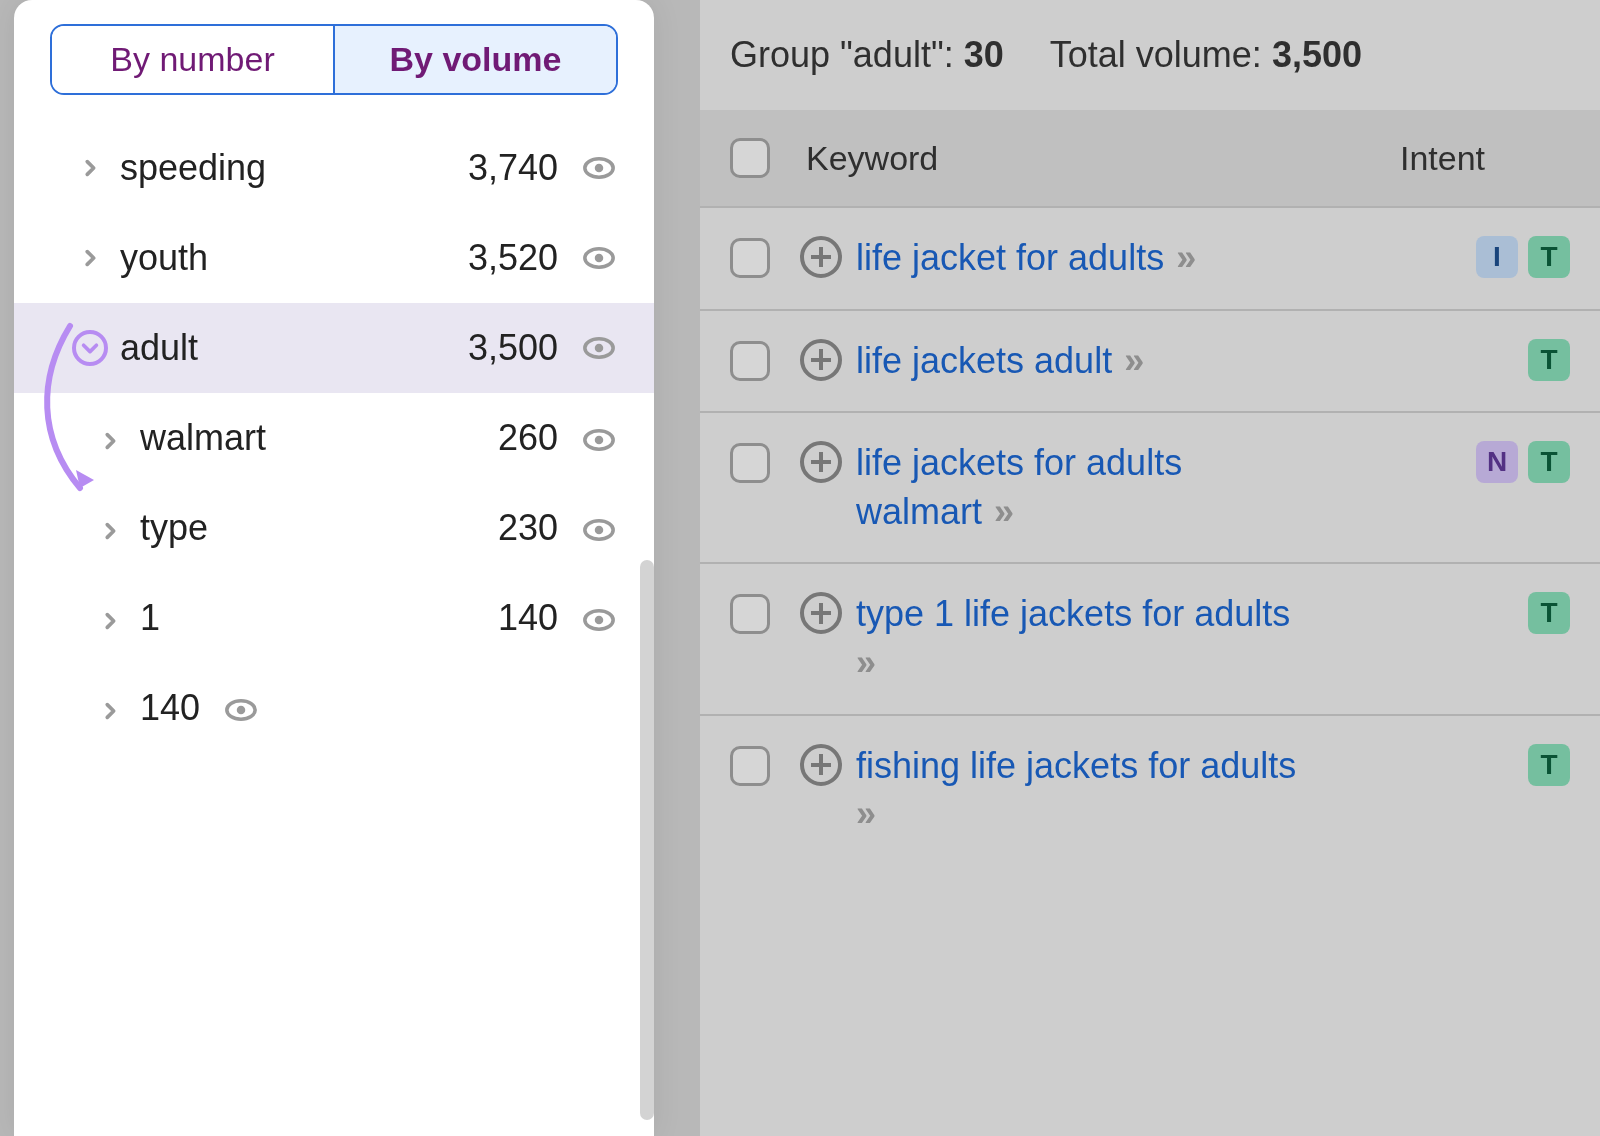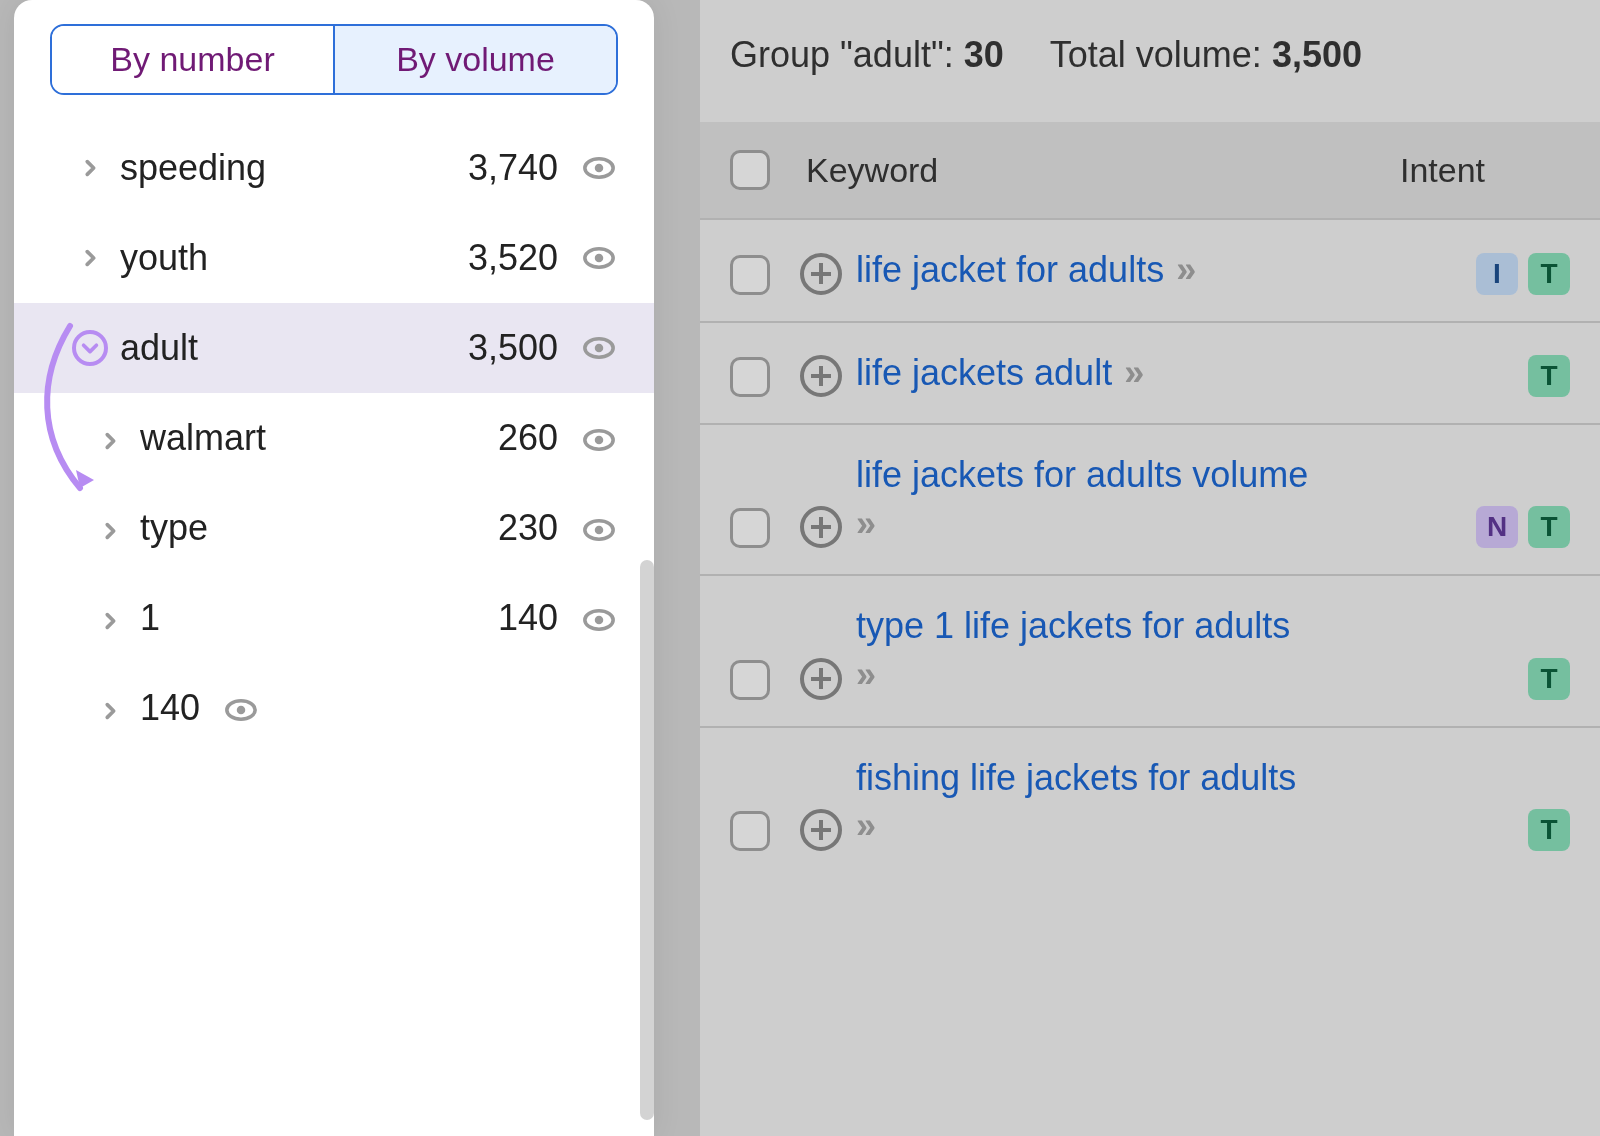--- a/index.html
+++ b/index.html
@@ -45,20 +45,21 @@
     padding: 14px 0;
     color: #701a75;
     cursor: pointer;
   }
   .tab.inactive {
     background: #fff;
     border-right: 2px solid #2e6fd9;
   }
   .tab.active {
     background: #e7f1fe;
+    font-weight: bold;
   }
 
   .group-list { }
 
   .group-row {
     display: flex;
     align-items: center;
     padding: 24px 36px 24px 58px;
     cursor: pointer;
   }
@@ -127,36 +128,35 @@
   }
   .rp-header b { font-weight: 700; }
 
   .rp-colhead {
     display: flex;
     align-items: center;
     background: #d1d1d1;
     padding: 28px 30px;
     font-size: 34px;
     color: #333;
-    margin-top: 12px;
   }
   .rp-colhead .kw { margin-left: 36px; flex: 1; }
   .rp-colhead .intent { width: 170px; }
 
   .cb {
     width: 40px; height: 40px;
     border: 3px solid #9a9a9a;
     border-radius: 10px;
     background: #e9e9e9;
     flex-shrink: 0;
   }
 
   .kwrow {
     display: flex;
-    align-items: flex-end;
+    align-items: flex-start;
     padding: 26px 30px;
     border-top: 2px solid #c0c0c0;
   }
   .kwrow .cb { margin-top: 4px; }
   .plus {
     width: 42px; height: 42px;
     border: 4px solid #818181;
     border-radius: 50%;
     margin: 2px 14px 0 30px;
     position: relative;
@@ -360,21 +360,21 @@
           <div class="cb"></div>
           <div class="plus"></div>
           <div class="kwtext"><span>life jackets adult</span><span class="dbl"> »</span></div>
           <div class="intent-cell">
             <div class="badge T">T</div>
           </div>
         </div>
         <div class="kwrow">
           <div class="cb"></div>
           <div class="plus"></div>
-          <div class="kwtext"><span>life jackets for adults volume</span><span class="dbl"> »</span></div>
+          <div class="kwtext"><span>life jackets for adults walmart</span><span class="dbl"> »</span></div>
           <div class="intent-cell">
             <div class="badge N">N</div>
             <div class="badge T">T</div>
           </div>
         </div>
         <div class="kwrow">
           <div class="cb"></div>
           <div class="plus"></div>
           <div class="kwtext"><span>type 1 life jackets for adults</span><span class="dbl"> »</span></div>
           <div class="intent-cell">

